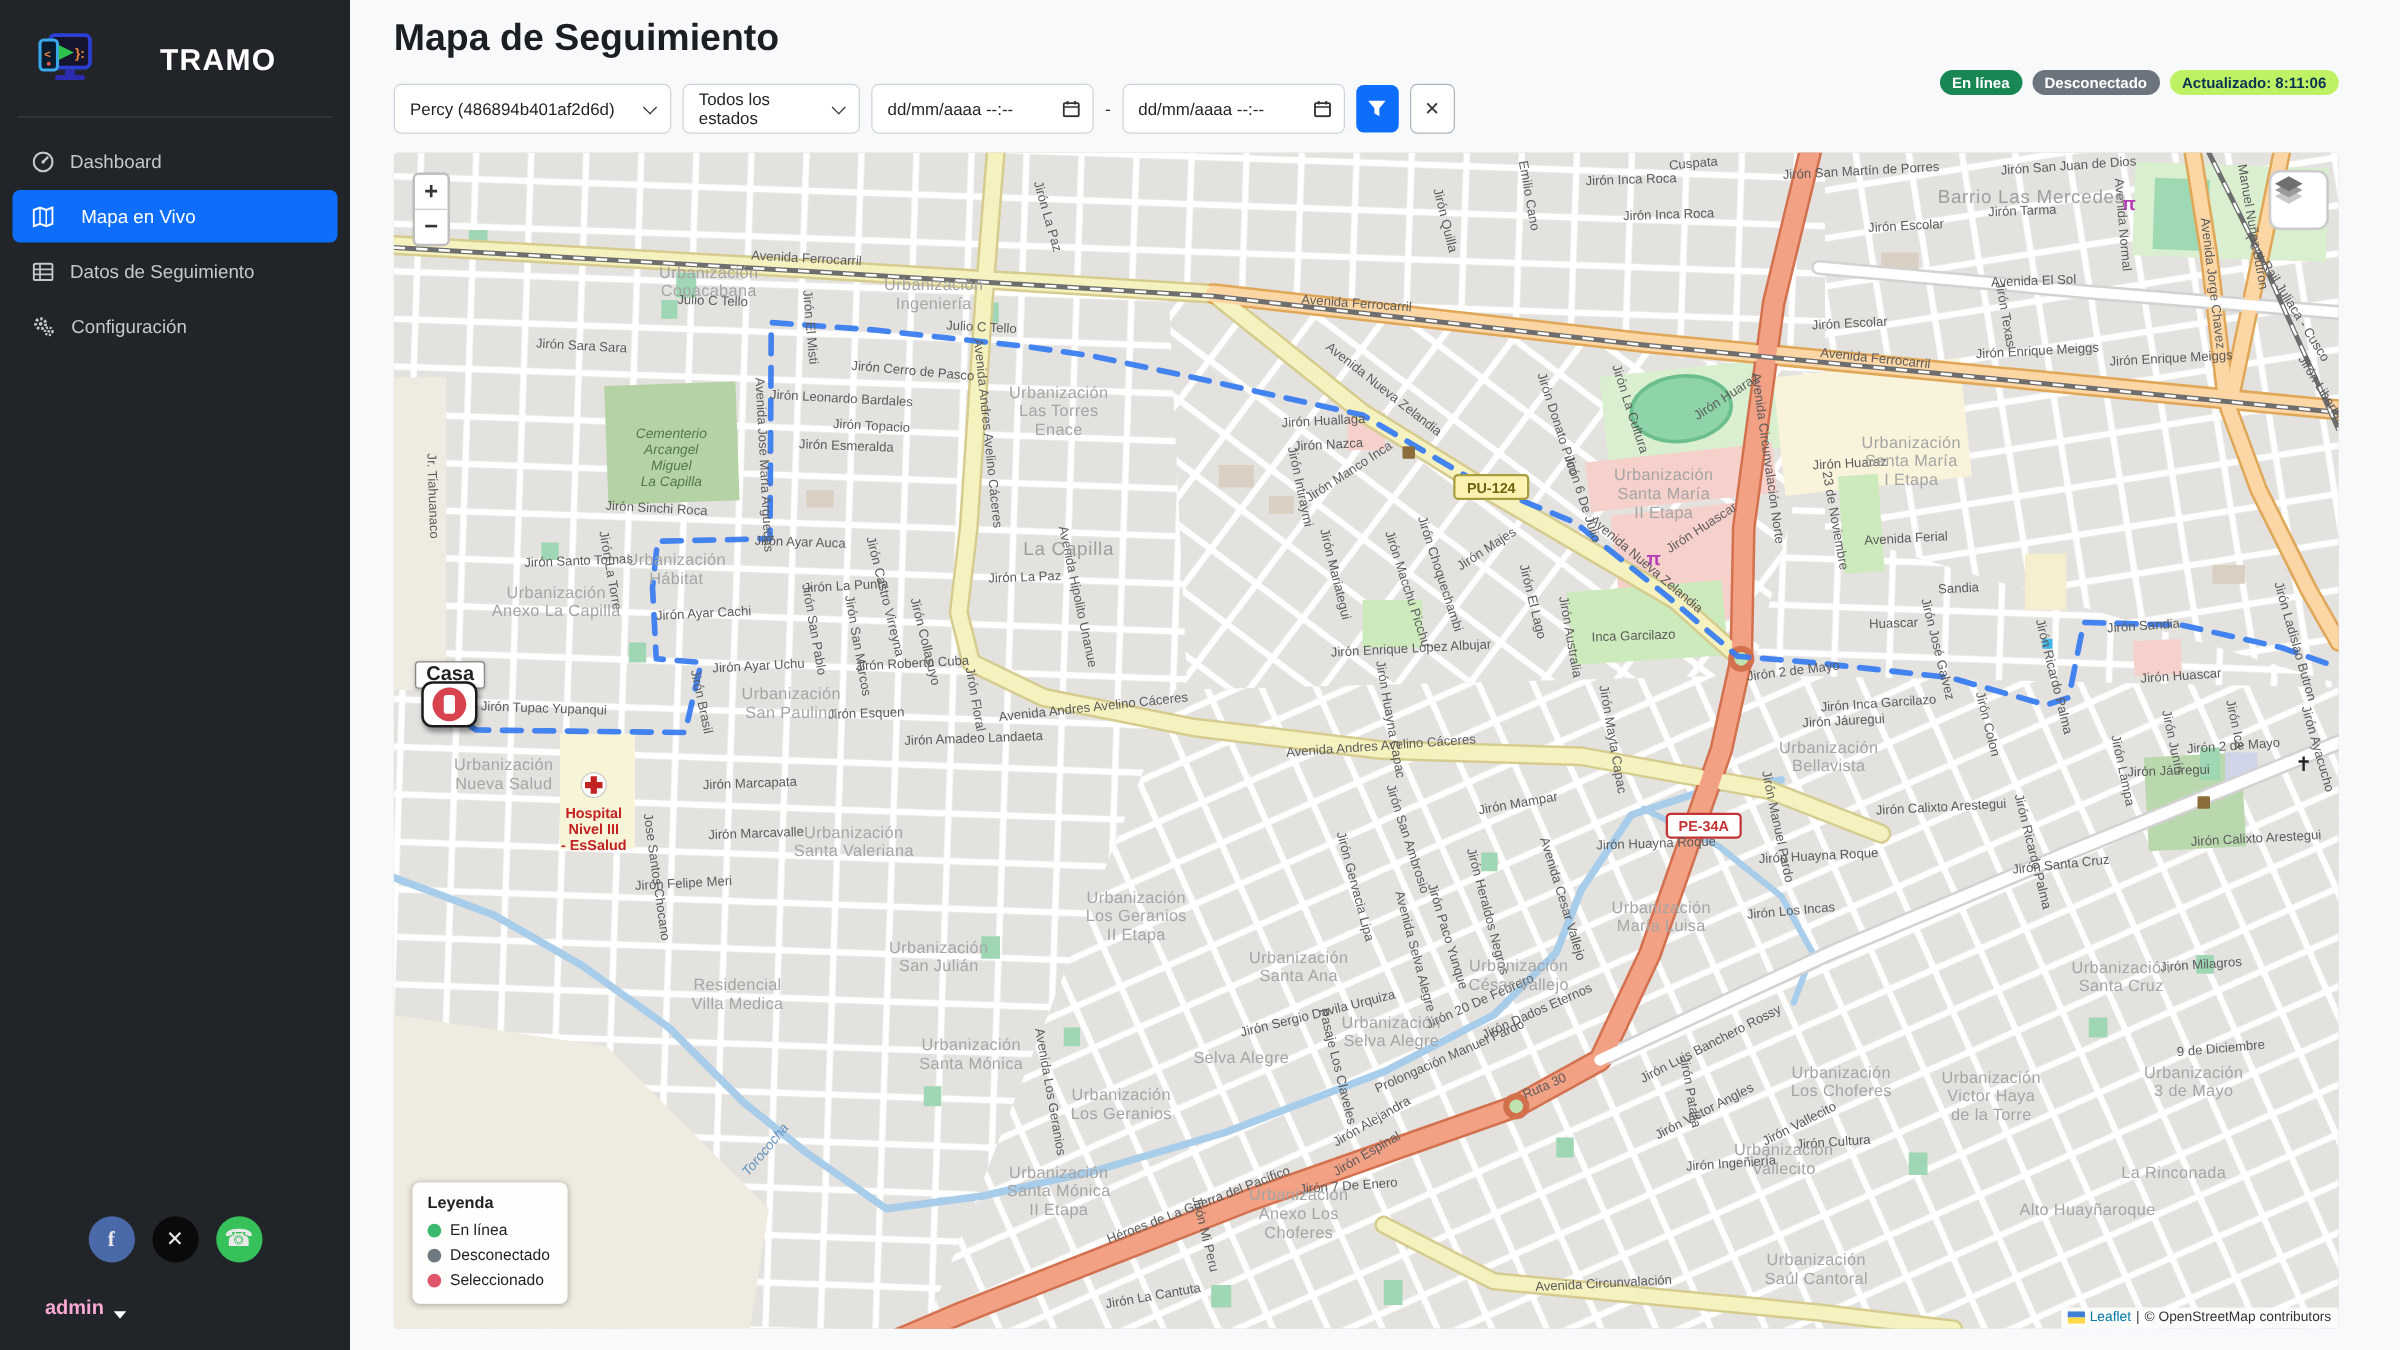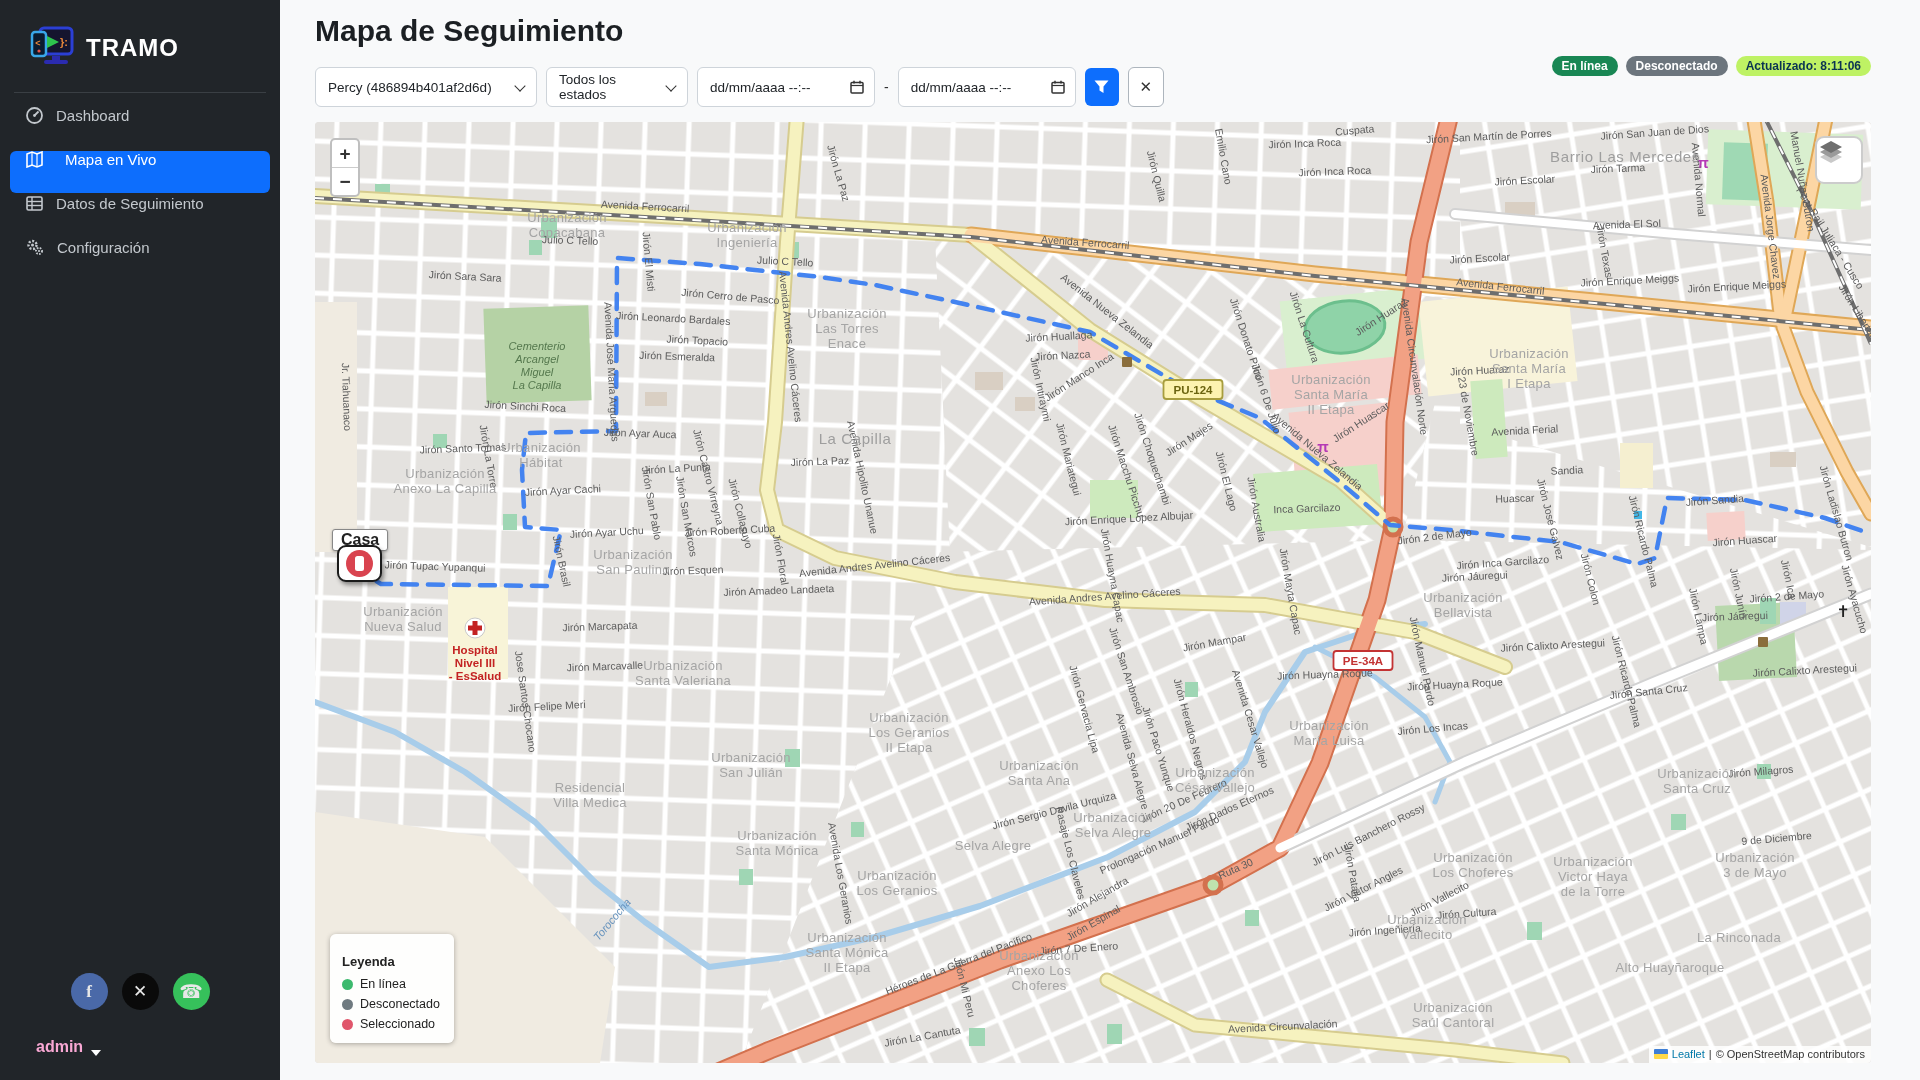--- a/index.html
+++ b/index.html
@@ -1,22 +1,22 @@
 <!DOCTYPE html>
 <html><head>
 <meta charset="utf-8">
 <style>
   html,body{margin:0;padding:0;width:1920px;height:1080px;overflow:hidden;
     font-family:"Liberation Sans","DejaVu Sans",sans-serif;background:#f8f9fa;}
   
   .sidebar{position:absolute;left:0;top:0;width:280px;height:1080px;background:#212529;color:#cfd3d7;}
   .brand{display:flex;align-items:center;gap:12px;padding:26px 0 0 30px;}
-  .brand-title{color:#fff;font-size:24px;font-weight:600;letter-spacing:1px;}
+  .brand-title{color:#fff;font-size:24px;font-weight:600;letter-spacing:1px;margin-left:42px;}
   .side-divider{height:1px;background:#3a3f44;margin:22px 14px 14px 14px;}
-  .nav-item{display:flex;align-items:flex-start;gap:13px;height:42px;margin:2px 10px;padding:0 16px;
+  .nav-item{display:flex;align-items:center;gap:13px;height:42px;margin:2px 10px;padding:0 16px;
     border-radius:6px;font-size:15px;cursor:pointer;color:#c3c8cd;}
   .nav-item.active{background:#0d6efd;color:#fff;gap:22px;}
   .nav-item svg{flex:0 0 auto;}
   .social-row{position:absolute;left:0;bottom:70px;width:280px;display:flex;justify-content:center;gap:14px;}
   .soc{width:37px;height:37px;border-radius:50%;display:flex;align-items:center;justify-content:center;
     color:#e8e8e8;font-size:17px;font-weight:bold;cursor:pointer;}
   .soc.fb{background:#4a69a8;}.soc.xx{background:#0a0a0a;}.soc.wa{background:#36c15b;font-size:19px;}
   .admin-row{position:absolute;left:36px;bottom:24px;color:#f9a8d4;font-weight:bold;font-size:16px;cursor:pointer;}
   .admin-caret{display:inline-block;width:0;height:0;border-left:5px solid transparent;border-right:5px solid transparent;
     border-top:6px solid #fff;margin-left:8px;position:relative;top:4px;}
@@ -52,21 +52,21 @@
   .t-w{fill:#6592bd;font-size:11px;font-style:italic;}
   .t-h{fill:#c32222;font-size:11.5px;font-weight:bold;}
   .zoom-ctl{position:absolute;left:15px;top:16px;width:26px;background:#fff;border:2px solid rgba(0,0,0,.25);
     border-radius:5px;overflow:hidden;}
   .zoom-btn{height:27px;display:flex;align-items:center;justify-content:center;font-size:19px;font-weight:bold;
     color:#333;cursor:pointer;}
   .zoom-btn:first-child{border-bottom:1px solid #ccc;}
   .layers-ctl{position:absolute;right:8px;top:14px;width:44px;height:44px;background:#fff;
     border:2px solid rgba(0,0,0,.2);border-radius:9px;display:flex;align-items:center;justify-content:center;cursor:pointer;}
   .legend{position:absolute;left:15px;bottom:20px;background:rgba(255,255,255,.92);border-radius:6px;
-    box-shadow:0 1px 5px rgba(0,0,0,.3);padding:20px 14px 9px 12px;font-size:12.5px;color:#222;}
+    box-shadow:0 1px 5px rgba(0,0,0,.3);padding:8px 14px 9px 12px;font-size:12.5px;color:#222;}
   .legend-title{font-weight:bold;font-size:13px;margin-bottom:5px;}
   .legend-item{display:flex;align-items:center;gap:7px;line-height:20px;}
   .dot{width:11px;height:11px;border-radius:50%;}
   .casa-tip{position:absolute;left:17px;top:407px;background:#fff;border:1px solid #888;border-radius:3px;
     padding:1px 8px;font-size:16px;font-weight:bold;color:#222;box-shadow:0 1px 3px rgba(0,0,0,.3);}
   .casa-marker{position:absolute;left:22px;top:423px;width:41px;height:33px;background:#fff;
     border:2.5px solid #1b1b1b;border-radius:9px;display:flex;align-items:center;justify-content:center;
     box-shadow:2px 3px 4px rgba(0,0,0,.4);cursor:pointer;}
   .casa-circle{width:27px;height:27px;border-radius:50%;background:#d9434f;display:flex;align-items:center;justify-content:center;}
   .casa-phone{width:9px;height:15px;background:#fff;border-radius:2.5px;}

